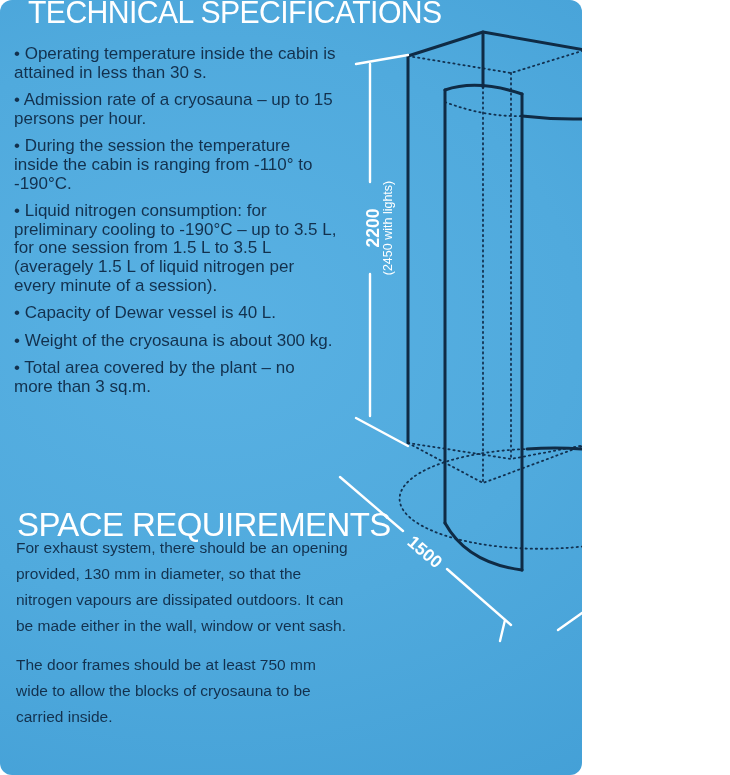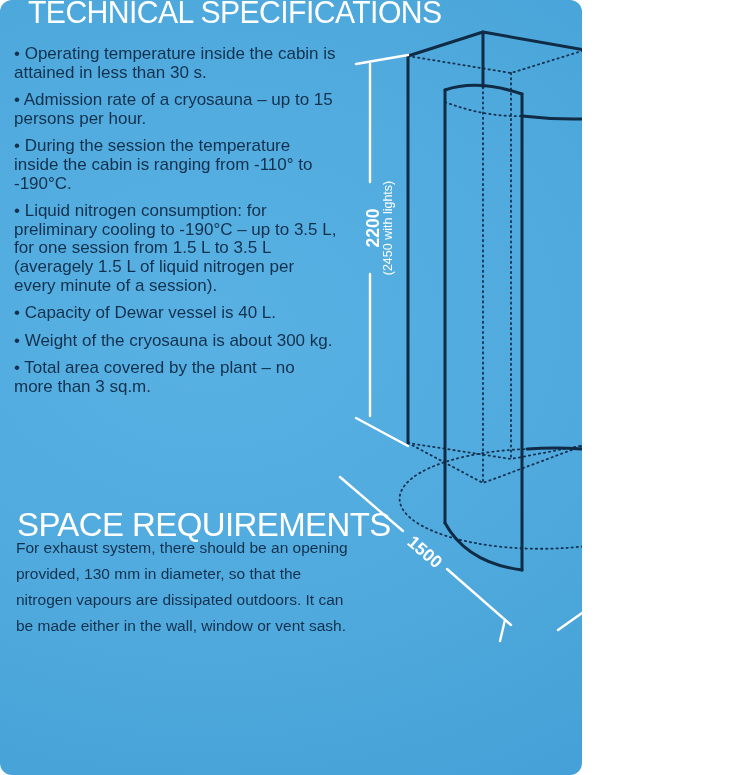--- a/index.html
+++ b/index.html
@@ -58,20 +58,21 @@
     <p>• Liquid nitrogen consumption: for preliminary cooling to -190°C – up to 3.5 L, for one session from 1.5 L to 3.5 L (averagely 1.5 L of liquid nitrogen per every minute of a session).</p>
     <p>• Capacity of Dewar vessel is 40 L.</p>
     <p>• Weight of the cryosauna is about 300 kg.</p>
     <p>• Total area covered by the plant – no more than 3 sq.m.</p>
   </div>
 
   <h2 class="title2">SPACE REQUIREMENTS</h2>
 
   <div class="space-paras">
     <p>For exhaust system, there should be an opening provided, 130 mm in diameter, so that the nitrogen vapours are dissipated outdoors. It can be made either in the wall, window or vent sash.</p>
+    <p>The door frames should be at least 750 mm wide to allow the blocks of cryosauna to be carried inside.</p>
   </div>
 
   <svg class="diagram" width="730" height="775" viewBox="0 0 730 775">
 
     <g>
       <path class="hidden-edge" d="M408,56 L511,73 L585,50"></path>
       <path class="hidden-edge" d="M511,73 L511,459"></path>
       <path class="hidden-edge" d="M483,87 L483,483"></path>
       <path class="hidden-edge" d="M408,443 L483,483 L585,445"></path>
       <path class="hidden-edge" d="M408,443 L511,459 L585,445"></path>

